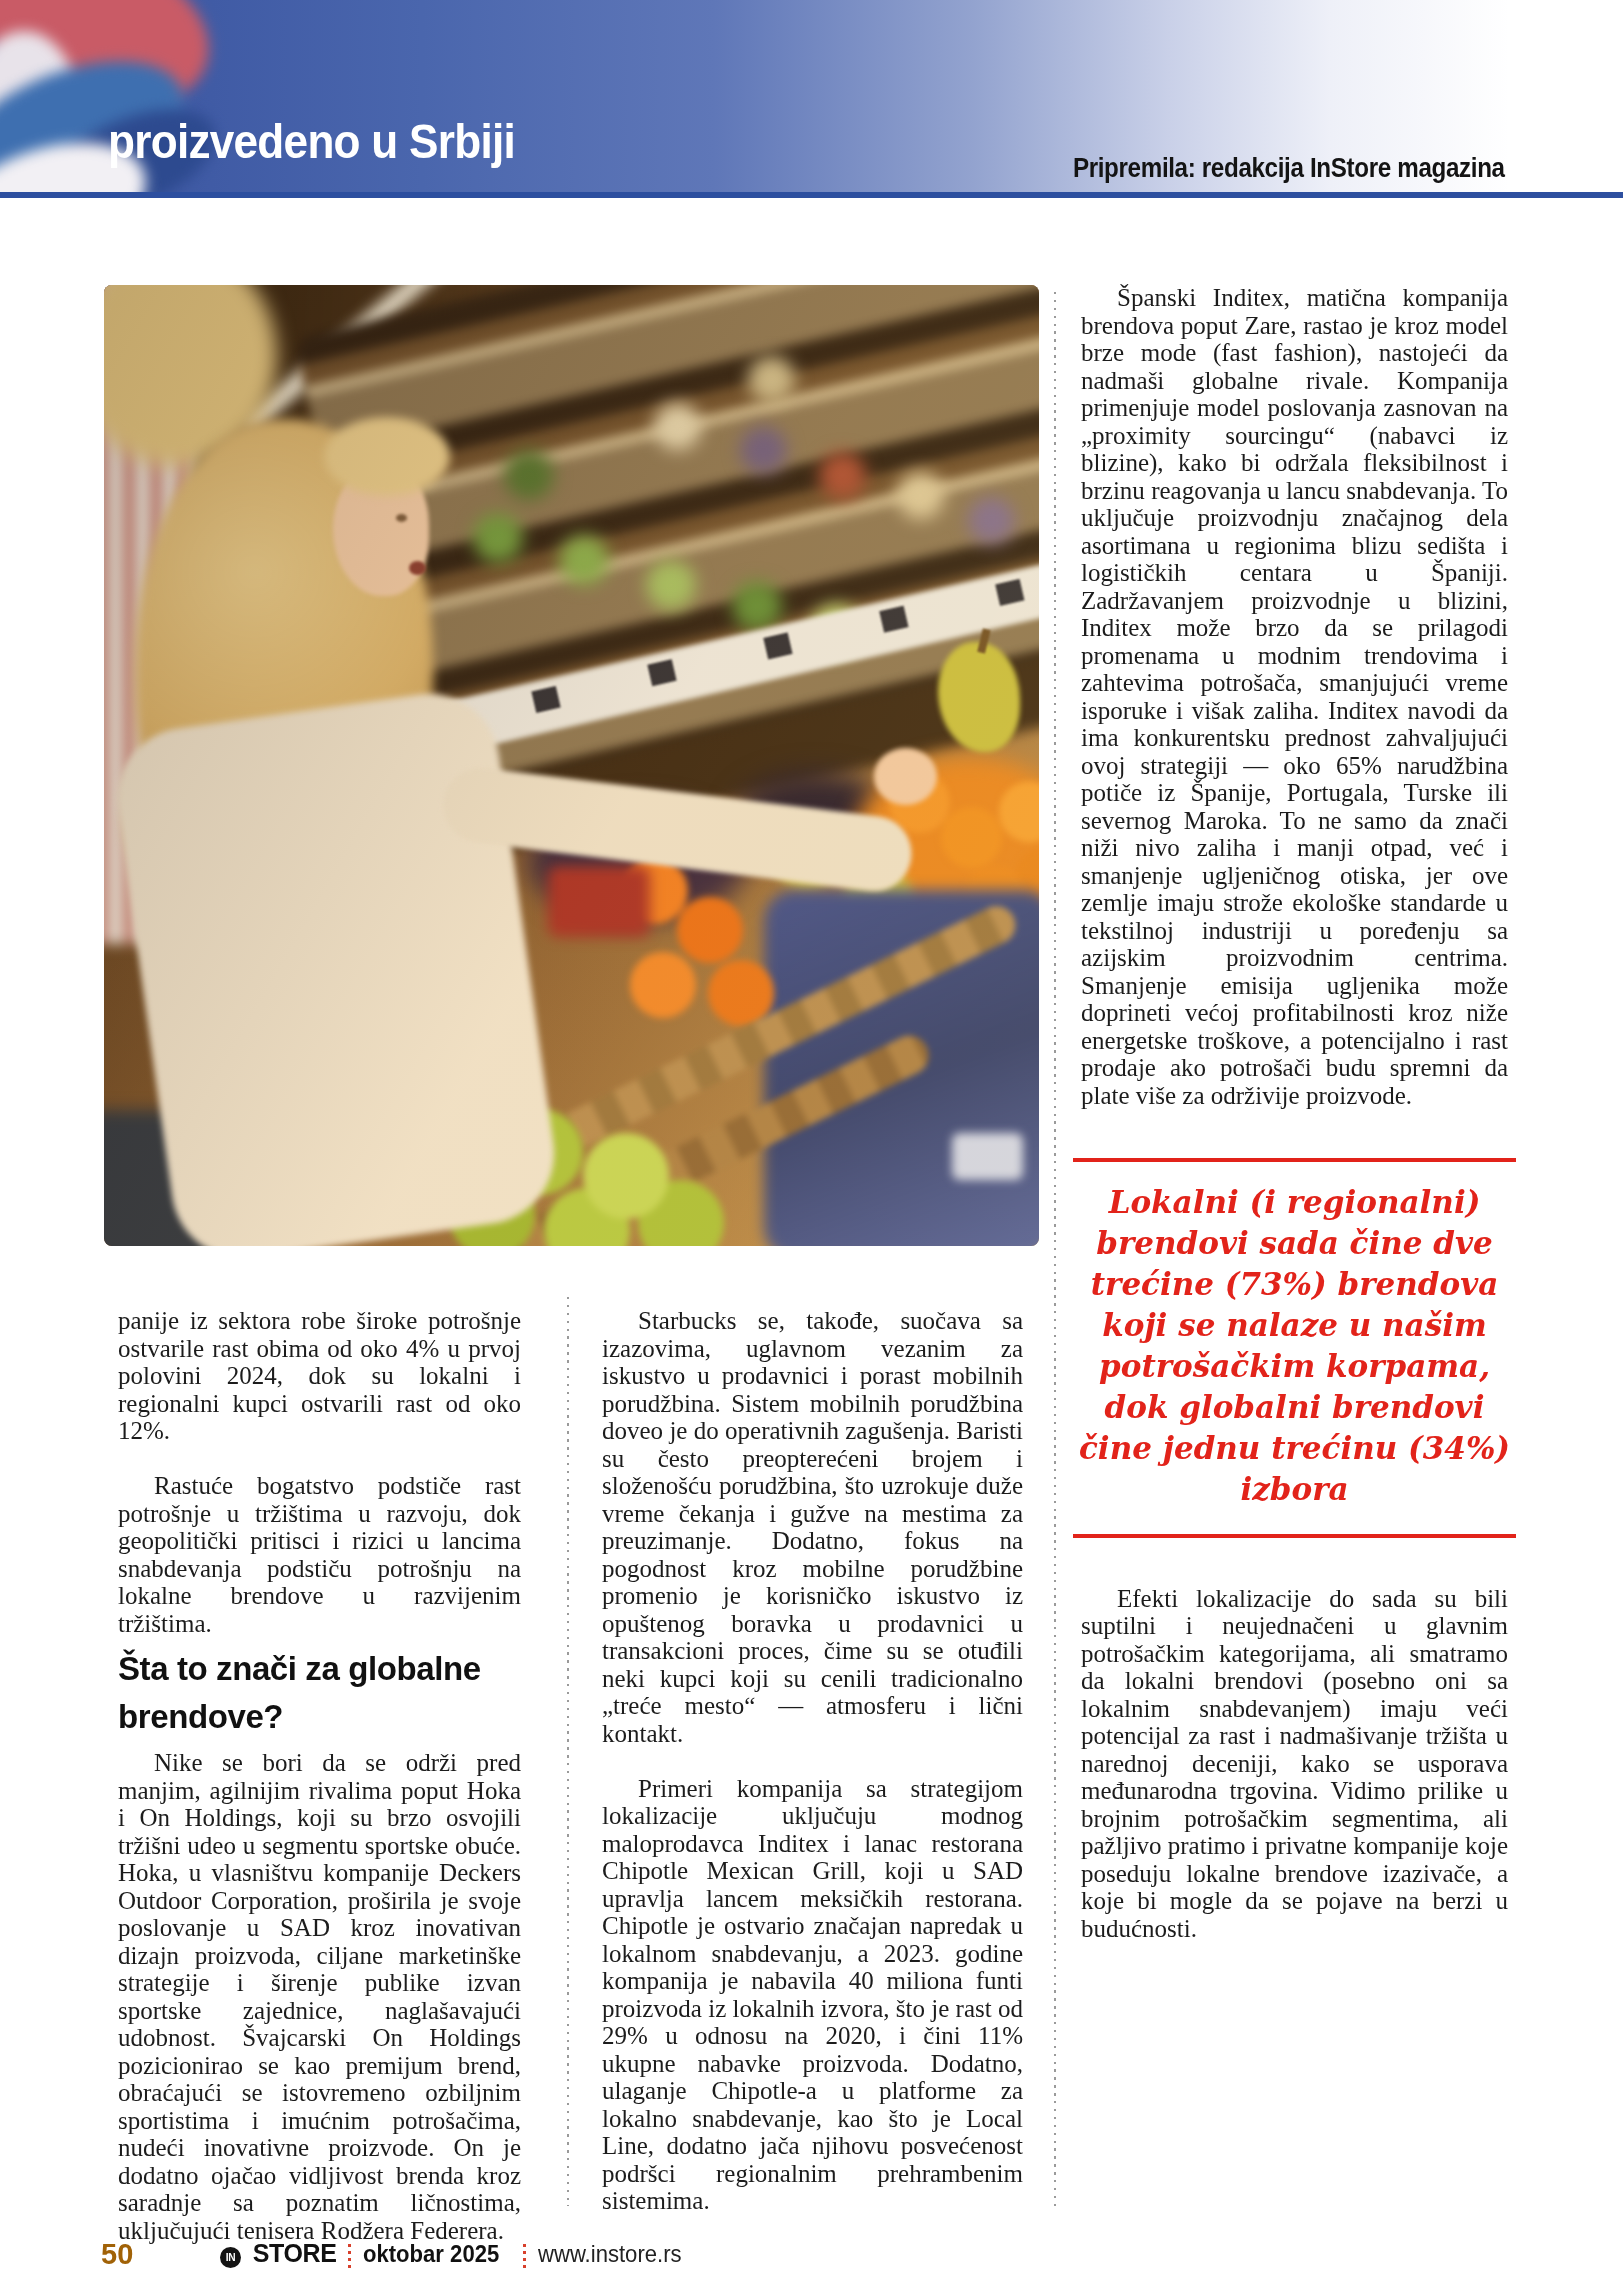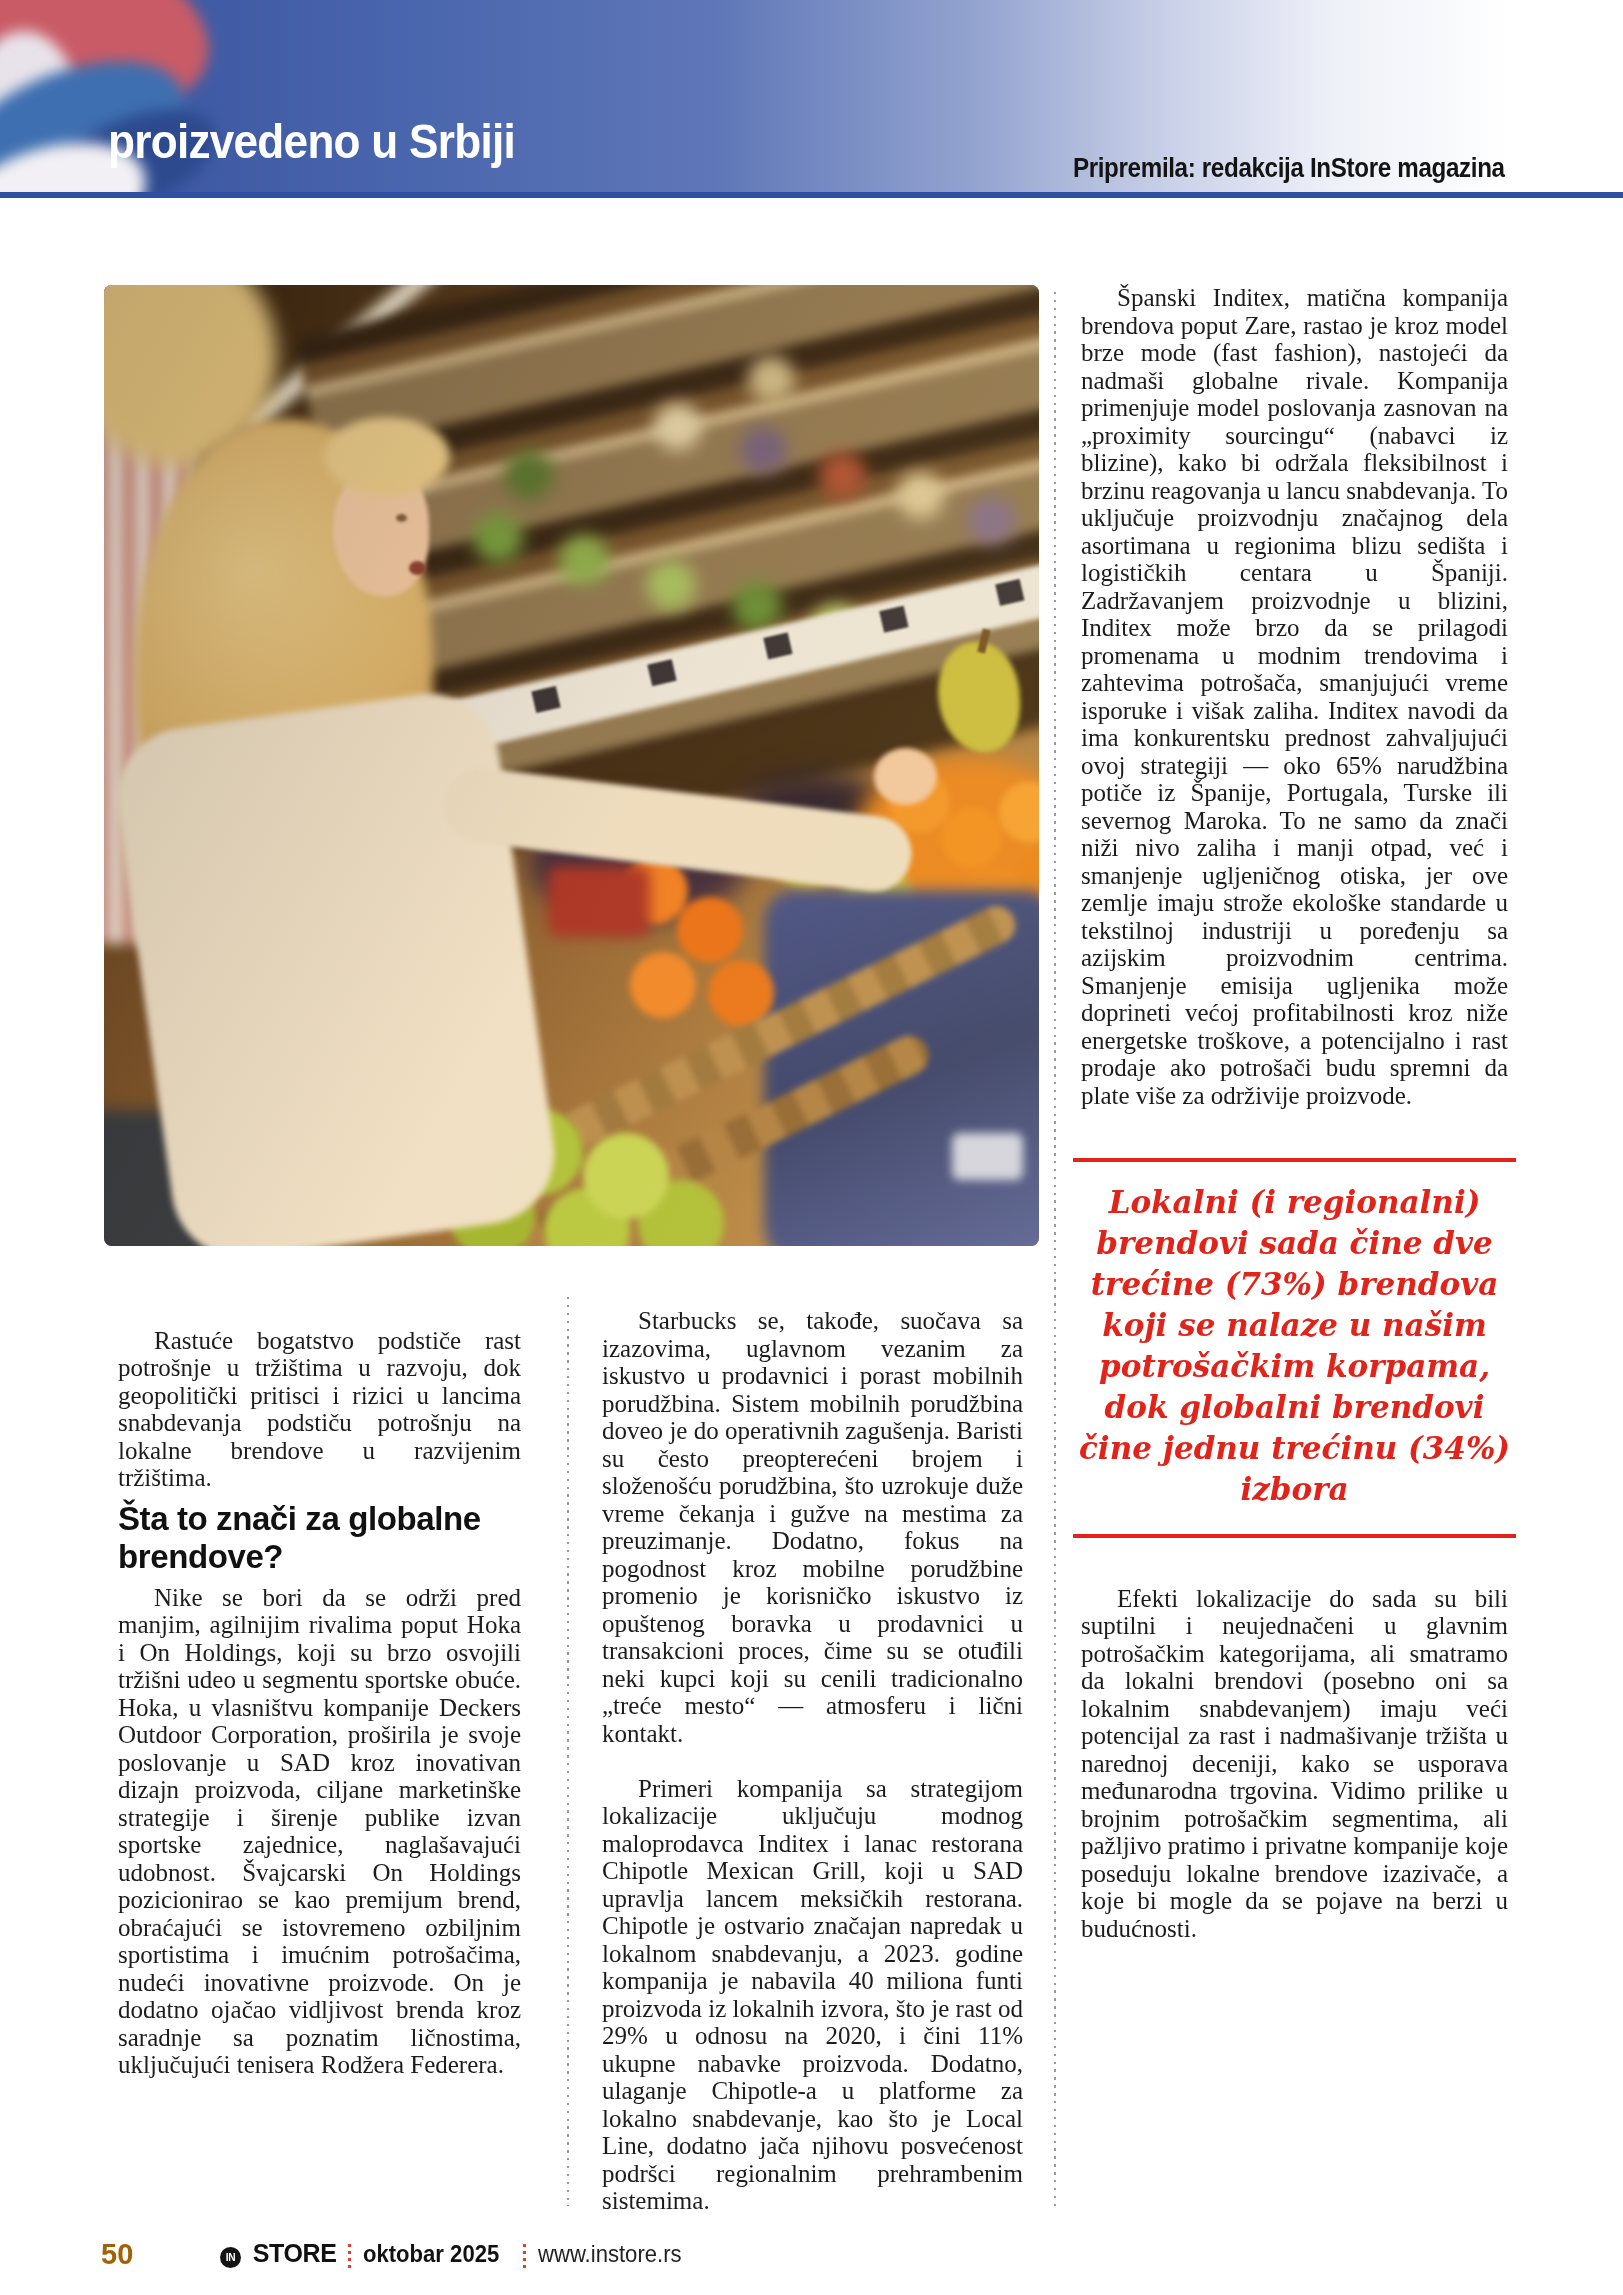--- a/index.html
+++ b/index.html
@@ -80,21 +80,21 @@
 
   
   .col{position:absolute;font-size:25px;line-height:27.5px;text-align:justify;color:#1c1c1c;}
   .col p{margin:8px;}
   .col .indent{text-indent:36px;}
   .col .gap{margin-top:27.5px;}
   .col1{left:110px;top:1299px;width:419px;}
   .col2{left:594px;top:1299px;width:437px;}
   .col3{left:1073px;top:276px;width:443px;}
   .subhead{margin-top:30px;font-family:"Liberation Sans",sans-serif;font-weight:700;
-           font-size:33px;line-height:38px;letter-spacing:-0.4px;color:#111;text-align:left;}
+           font-size:33px;line-height:48px;letter-spacing:-0.4px;color:#111;text-align:left;}
   .after-head{margin-top:19px;}
   .zak{margin-top:23.6px;font-family:"Liberation Sans",sans-serif;font-weight:700;font-size:35px;
        line-height:39px;letter-spacing:-0.4px;color:#111;text-align:left;}
 
   
   .quote-wrap{margin-top:49px;margin-bottom:47px;border-top:4.7px solid #e2231a;border-bottom:4.7px solid #e2231a;
               padding:20.4px 3.1px 23.6px;}
   .quote-text{font-family:"DejaVu Serif",serif;font-style:italic;font-weight:700;
               font-size:31px;line-height:41px;color:#e2231a;text-align:center;}
   .para4{margin-top:36px;}
@@ -171,20 +171,21 @@
     <div class="ph-hand"></div>
     <div class="ph-pear"></div>
     <div class="ph-pearstem"></div>
     <div class="ph-tone"></div>
   </div>
 
   <div class="vdiv vdiv1"></div>
   <div class="vdiv vdiv2"></div>
 
   <div class="col col1">
+    <p>panije iz sektora robe široke potrošnje ostvarile rast obima od oko 4% u prvoj polovini 2024, dok su lokalni i regionalni kupci ostvarili rast od oko 12%.</p>
     <p class="indent gap">Rastuće bogatstvo podstiče rast potrošnje u tržištima u razvoju, dok geopolitički pritisci i rizici u lancima snabdevanja podstiču potrošnju na lokalne brendove u razvijenim tržištima.</p>
     <p class="subhead">Šta to znači za globalne brendove?</p>
     <p class="indent after-head">Nike se bori da se održi pred manjim, agilnijim rivalima poput Hoka i On Holdings, koji su brzo osvojili tržišni udeo u segmentu sportske obuće. Hoka, u vlasništvu kompanije Deckers Outdoor Corporation, proširila je svoje poslovanje u SAD kroz inovativan dizajn proizvoda, ciljane marketinške strategije i širenje publike izvan sportske zajednice, naglašavajući udobnost. Švajcarski On Holdings pozicionirao se kao premijum brend, obraćajući se istovremeno ozbiljnim sportistima i imućnim potrošačima, nudeći inovativne proizvode. On je dodatno ojačao vidljivost brenda kroz saradnje sa poznatim ličnostima, uključujući tenisera Rodžera Federera.</p>
   </div>
 
   <div class="col col2">
     <p class="indent">Starbucks se, takođe, suočava sa izazovima, uglavnom vezanim za iskustvo u prodavnici i porast mobilnih porudžbina. Sistem mobilnih porudžbina doveo je do operativnih zagušenja. Baristi su često preopterećeni brojem i složenošću porudžbina, što uzrokuje duže vreme čekanja i gužve na mestima za preuzimanje. Dodatno, fokus na pogodnost kroz mobilne porudžbine promenio je korisničko iskustvo iz opuštenog boravka u prodavnici u transakcioni proces, čime su se otuđili neki kupci koji su cenili tradicionalno „treće mesto“ — atmosferu i lični kontakt.</p>
     <p class="indent gap">Primeri kompanija sa strategijom lokalizacije uključuju modnog maloprodavca Inditex i lanac restorana Chipotle Mexican Grill, koji u SAD upravlja lancem meksičkih restorana. Chipotle je ostvario značajan napredak u lokalnom snabdevanju, a 2023. godine kompanija je nabavila 40 miliona funti proizvoda iz lokalnih izvora, što je rast od 29% u odnosu na 2020, i čini 11% ukupne nabavke proizvoda. Dodatno, ulaganje Chipotle-a u platforme za lokalno snabdevanje, kao što je Local Line, dodatno jača njihovu posvećenost podršci regionalnim prehrambenim sistemima.</p>
   </div>
 

